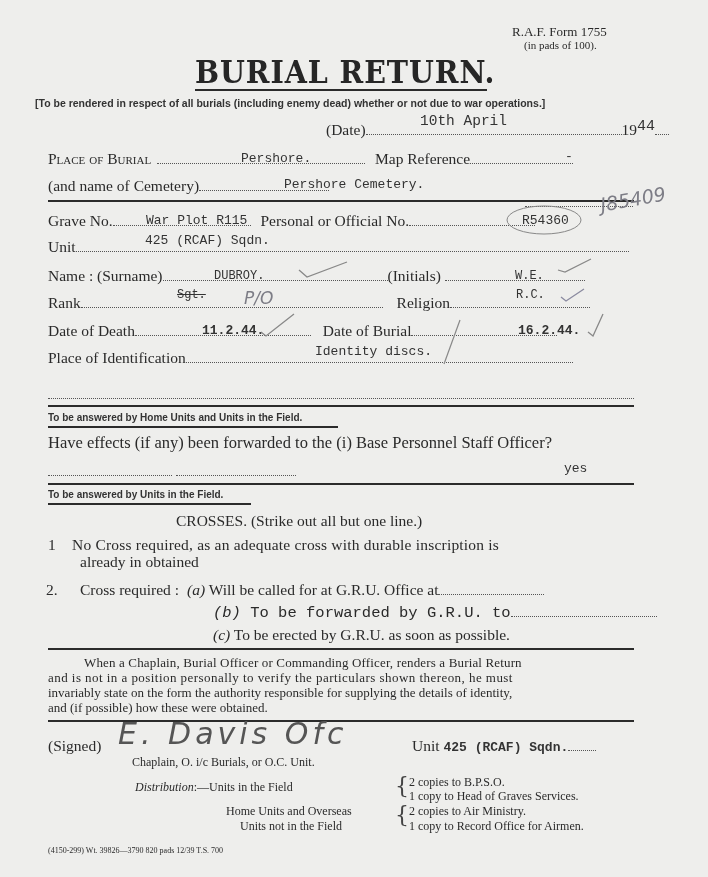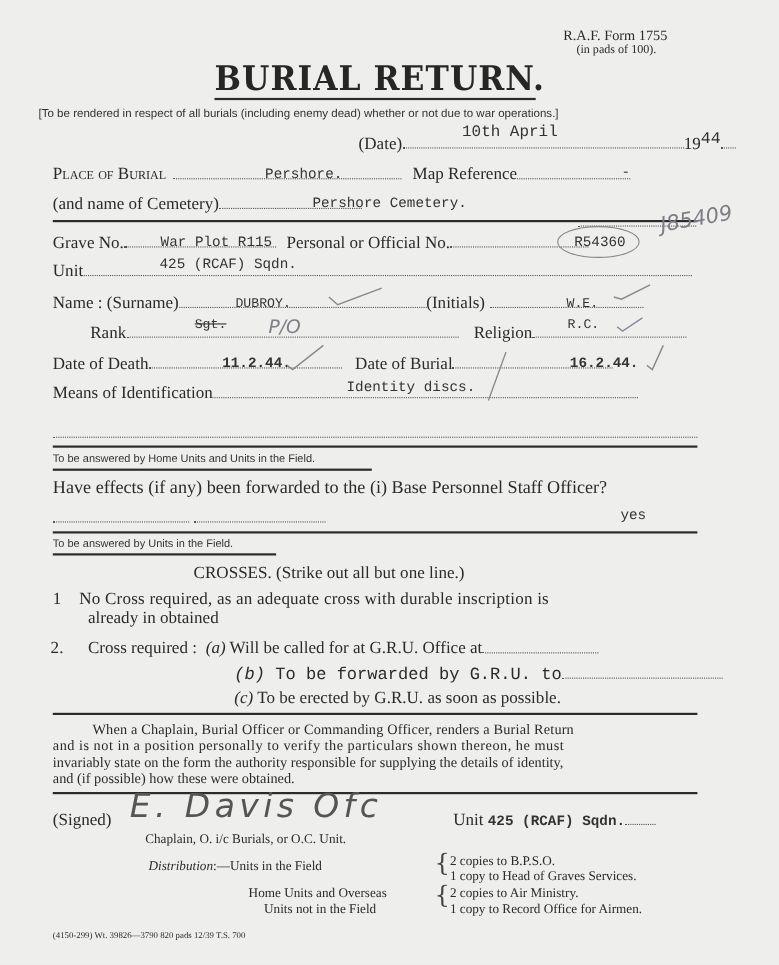--- a/index.html
+++ b/index.html
@@ -9,21 +9,21 @@
     font-family:"Liberation Serif", "DejaVu Serif", serif;
     color:#2a2a2a;
   }
   .page { position:absolute; left:0; top:0; width:708px; height:877px; background:#eeeeec; }
   .abs { position:absolute; white-space:nowrap; }
   .type { font-family:"Liberation Mono","DejaVu Sans Mono",monospace; color:#333; }
   .dots { border-bottom:1px dotted #555; display:inline-block; height:1px; vertical-align:baseline; }
   .rule { position:absolute; background:#2b2b2b; }
   .small-caps { font-variant:small-caps; }
   .hand { font-family:"DejaVu Sans", sans-serif; font-style:italic; color:#7d7d86; }
-  .bold-s { font-family:"Liberation Sans","DejaVu Sans",sans-serif; font-weight:normal; font-size:10px; color:#333; }
+  .bold-s { font-family:"Liberation Sans","DejaVu Sans",sans-serif; font-weight:bold; font-size:10px; color:#333; }
   .f15 { font-size:15.5px; }
   .f14 { font-size:14.5px; }
   .f13 { font-size:13px; }
   .f12 { font-size:12px; }
   .brace { font-size:22px; line-height:22px; color:#444; font-family:"DejaVu Serif", serif; }
 </style>
 </head>
 <body>
 
 <div class="page">
@@ -77,21 +77,21 @@
   </div>
   <div class="abs type f12" style="left:214px;top:269px;">DUBROY.</div>
   <div class="abs type f12" style="left:515px;top:269px;">W.E.</div>
   <svg class="abs" style="left:295px;top:258px;" width="60" height="22">
       <path d="M4 12 L12 19 L52 4" fill="none" stroke="#888" stroke-width="1.3"></path>
     </svg>
   <svg class="abs" style="left:555px;top:256px;" width="40" height="20">
       <path d="M3 14 L10 16 L36 3" fill="none" stroke="#888" stroke-width="1.3"></path>
     </svg>
 
-  <div class="abs f15" style="left:48px;top:294px;margin-left:34px;">
+  <div class="abs f15" style="left:48px;top:294px;">
     <span>Rank</span><span class="dots" style="width:302px;"></span>
     <span style="margin-left:10px;">Religion</span><span class="dots" style="width:140px;"></span>
   </div>
   <div class="abs type f12" style="left:177px;top:288px;text-decoration:line-through;">Sgt.</div>
   <div class="abs hand" style="left:244px;top:288px;font-size:17px;">P/O</div>
   <div class="abs type f12" style="left:516px;top:288px;">R.C.</div>
   <svg class="abs" style="left:558px;top:286px;" width="30" height="18">
       <path d="M3 11 L8 15 L26 3" fill="none" stroke="#8a8aa0" stroke-width="1.3"></path>
     </svg>
 
@@ -102,21 +102,21 @@
   <div class="abs type f13" style="left:202px;top:323px;font-weight:bold;">11.2.44.</div>
   <div class="abs type f13" style="left:518px;top:323px;font-weight:bold;">16.2.44.</div>
   <svg class="abs" style="left:258px;top:310px;" width="40" height="28">
       <path d="M3 22 L8 26 L36 4" fill="none" stroke="#888" stroke-width="1.3"></path>
     </svg>
   <svg class="abs" style="left:585px;top:310px;" width="30" height="30">
       <path d="M3 22 L8 26 L18 4" fill="none" stroke="#888" stroke-width="1.3"></path>
     </svg>
 
   <div class="abs f15" style="left:48px;top:349px;">
-    <span>Means  of  Identification</span><span class="dots" style="width:387px;"></span>
+    <span>Place  of  Identification</span><span class="dots" style="width:387px;"></span>
   </div>
   <div class="abs type f13" style="left:315px;top:344px;">Identity discs.</div>
   <svg class="abs" style="left:440px;top:318px;" width="40" height="50">
       <path d="M20 2 L4 46" fill="none" stroke="#888" stroke-width="1.2"></path>
     </svg>
 
   <div class="abs" style="left:48px;top:385px;"><span class="dots" style="width:586px;"></span></div>
   <div class="rule" style="left:48px;top:405px;width:586px;height:2px;"></div>
 
   <div class="abs bold-s" style="left:48px;top:412px;">To be answered by Home Units and Units in the Field.</div>

